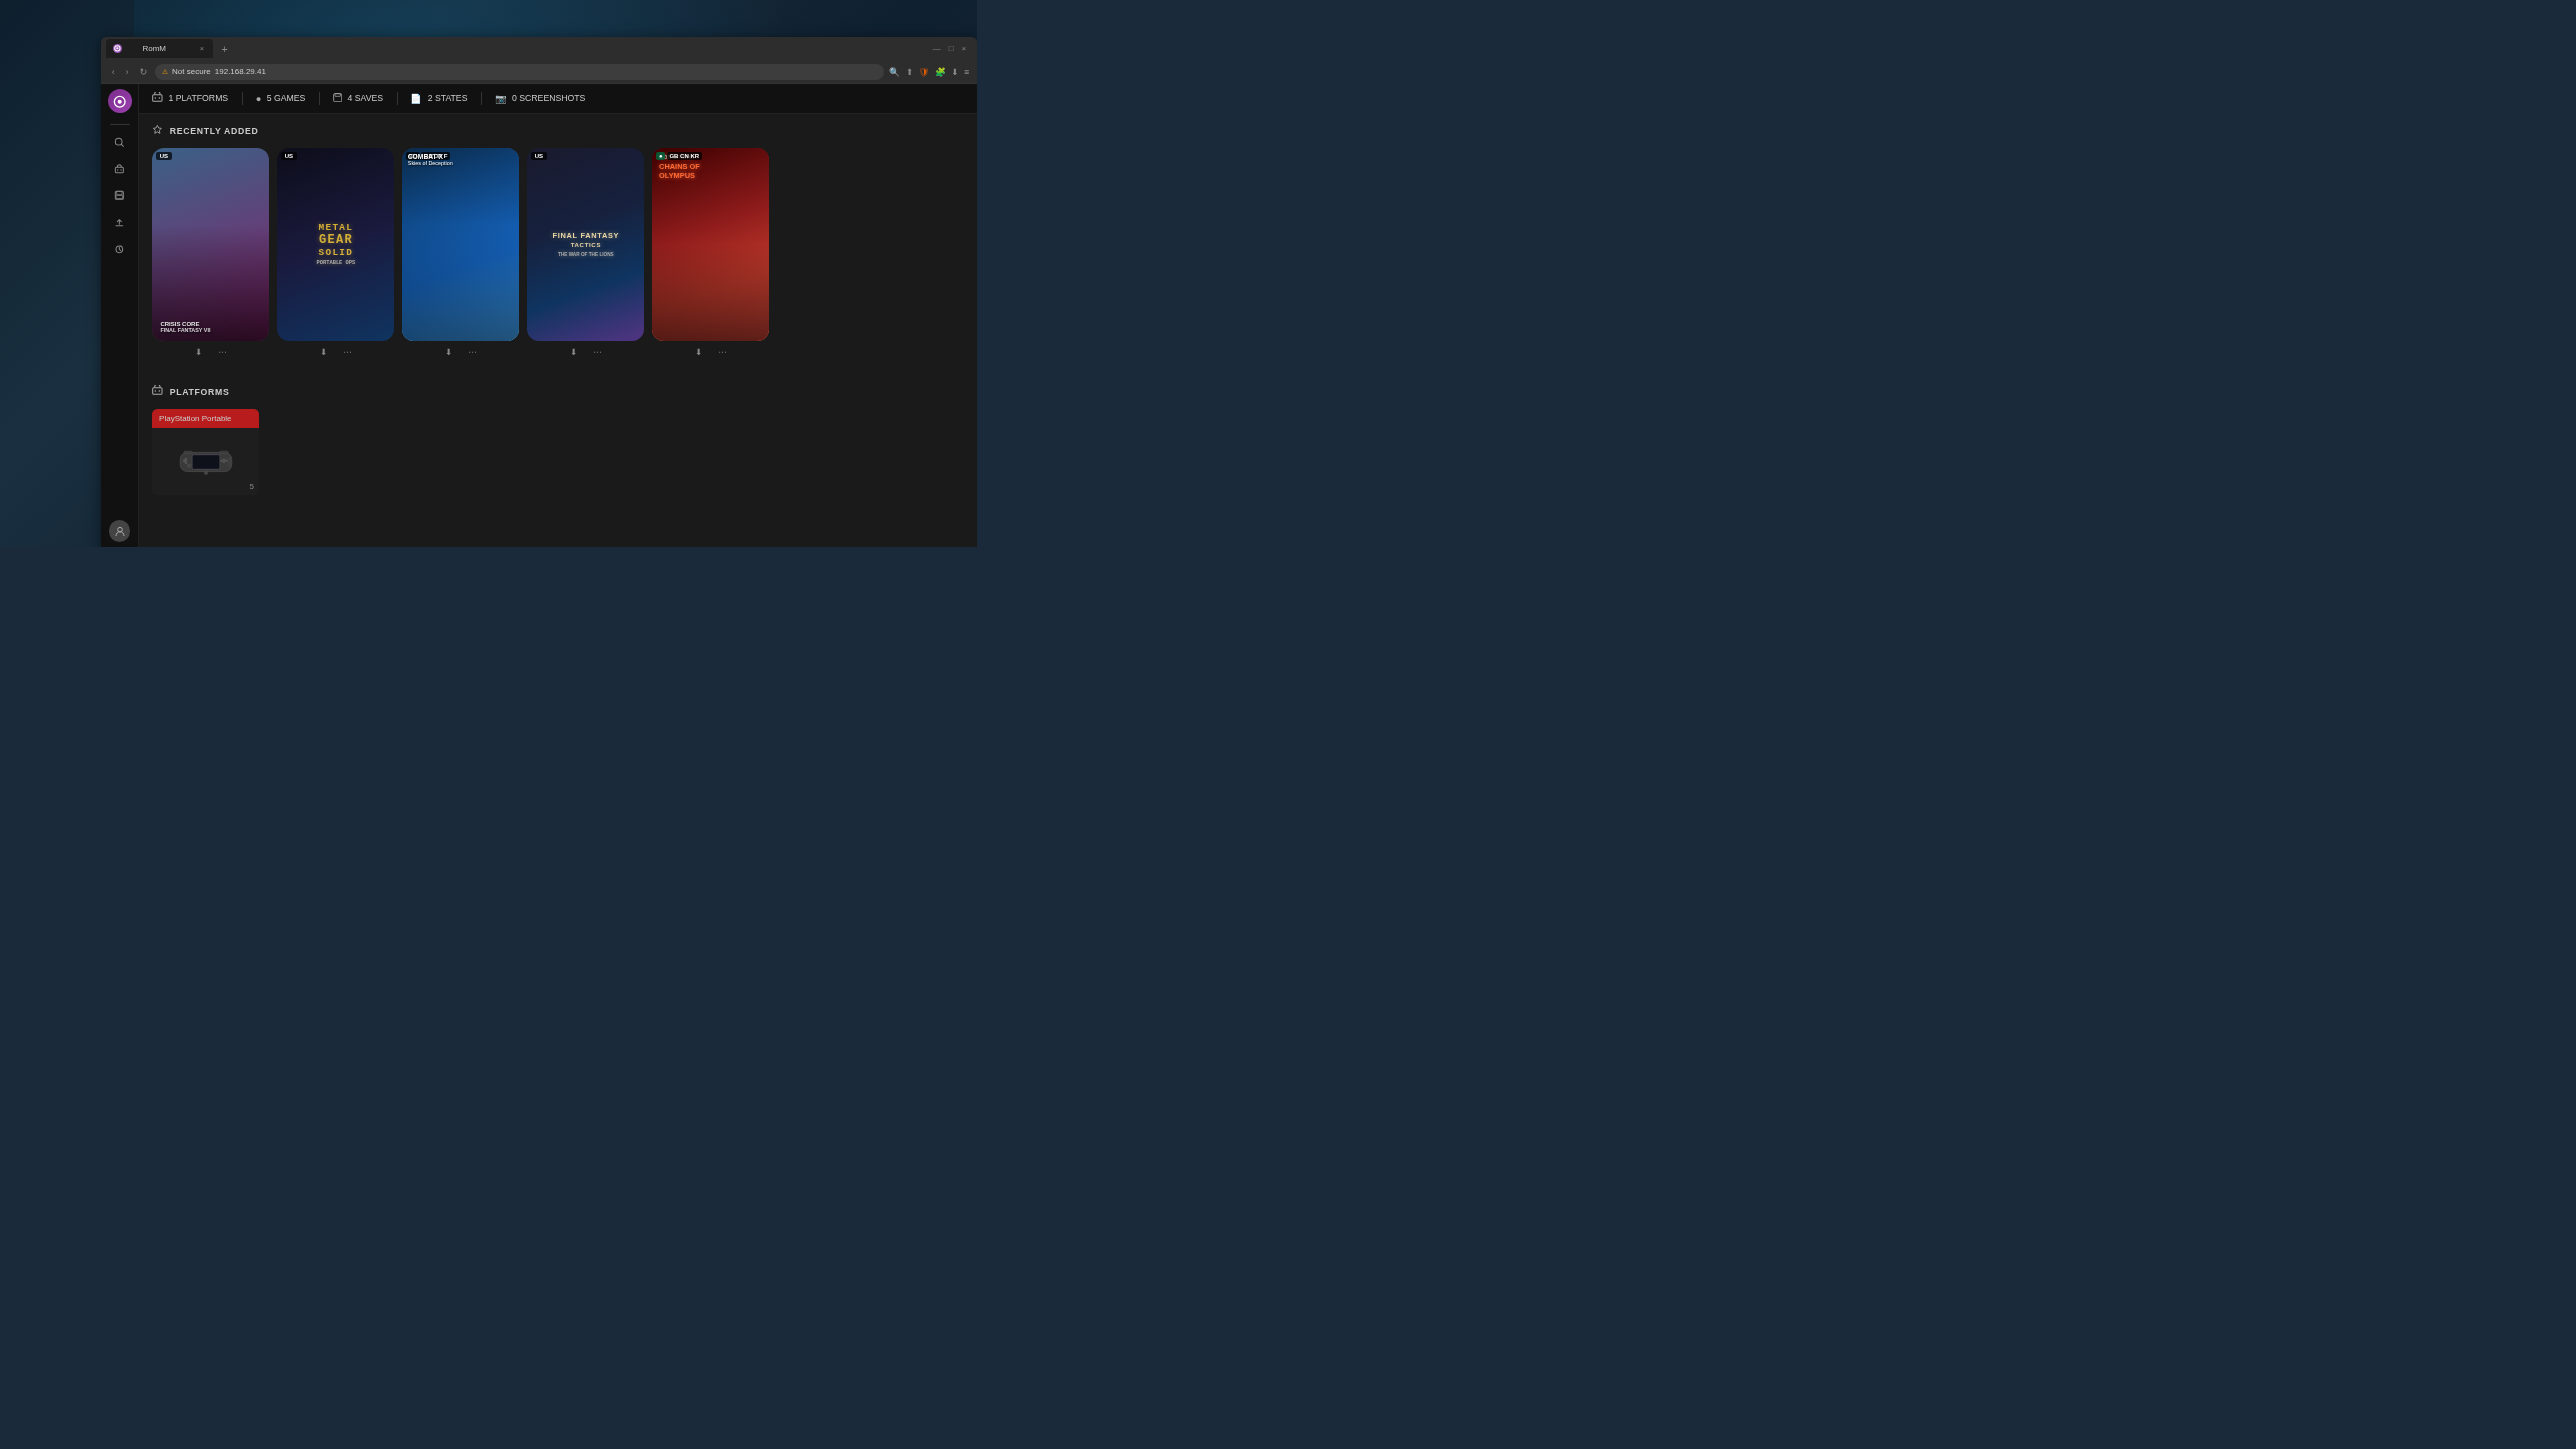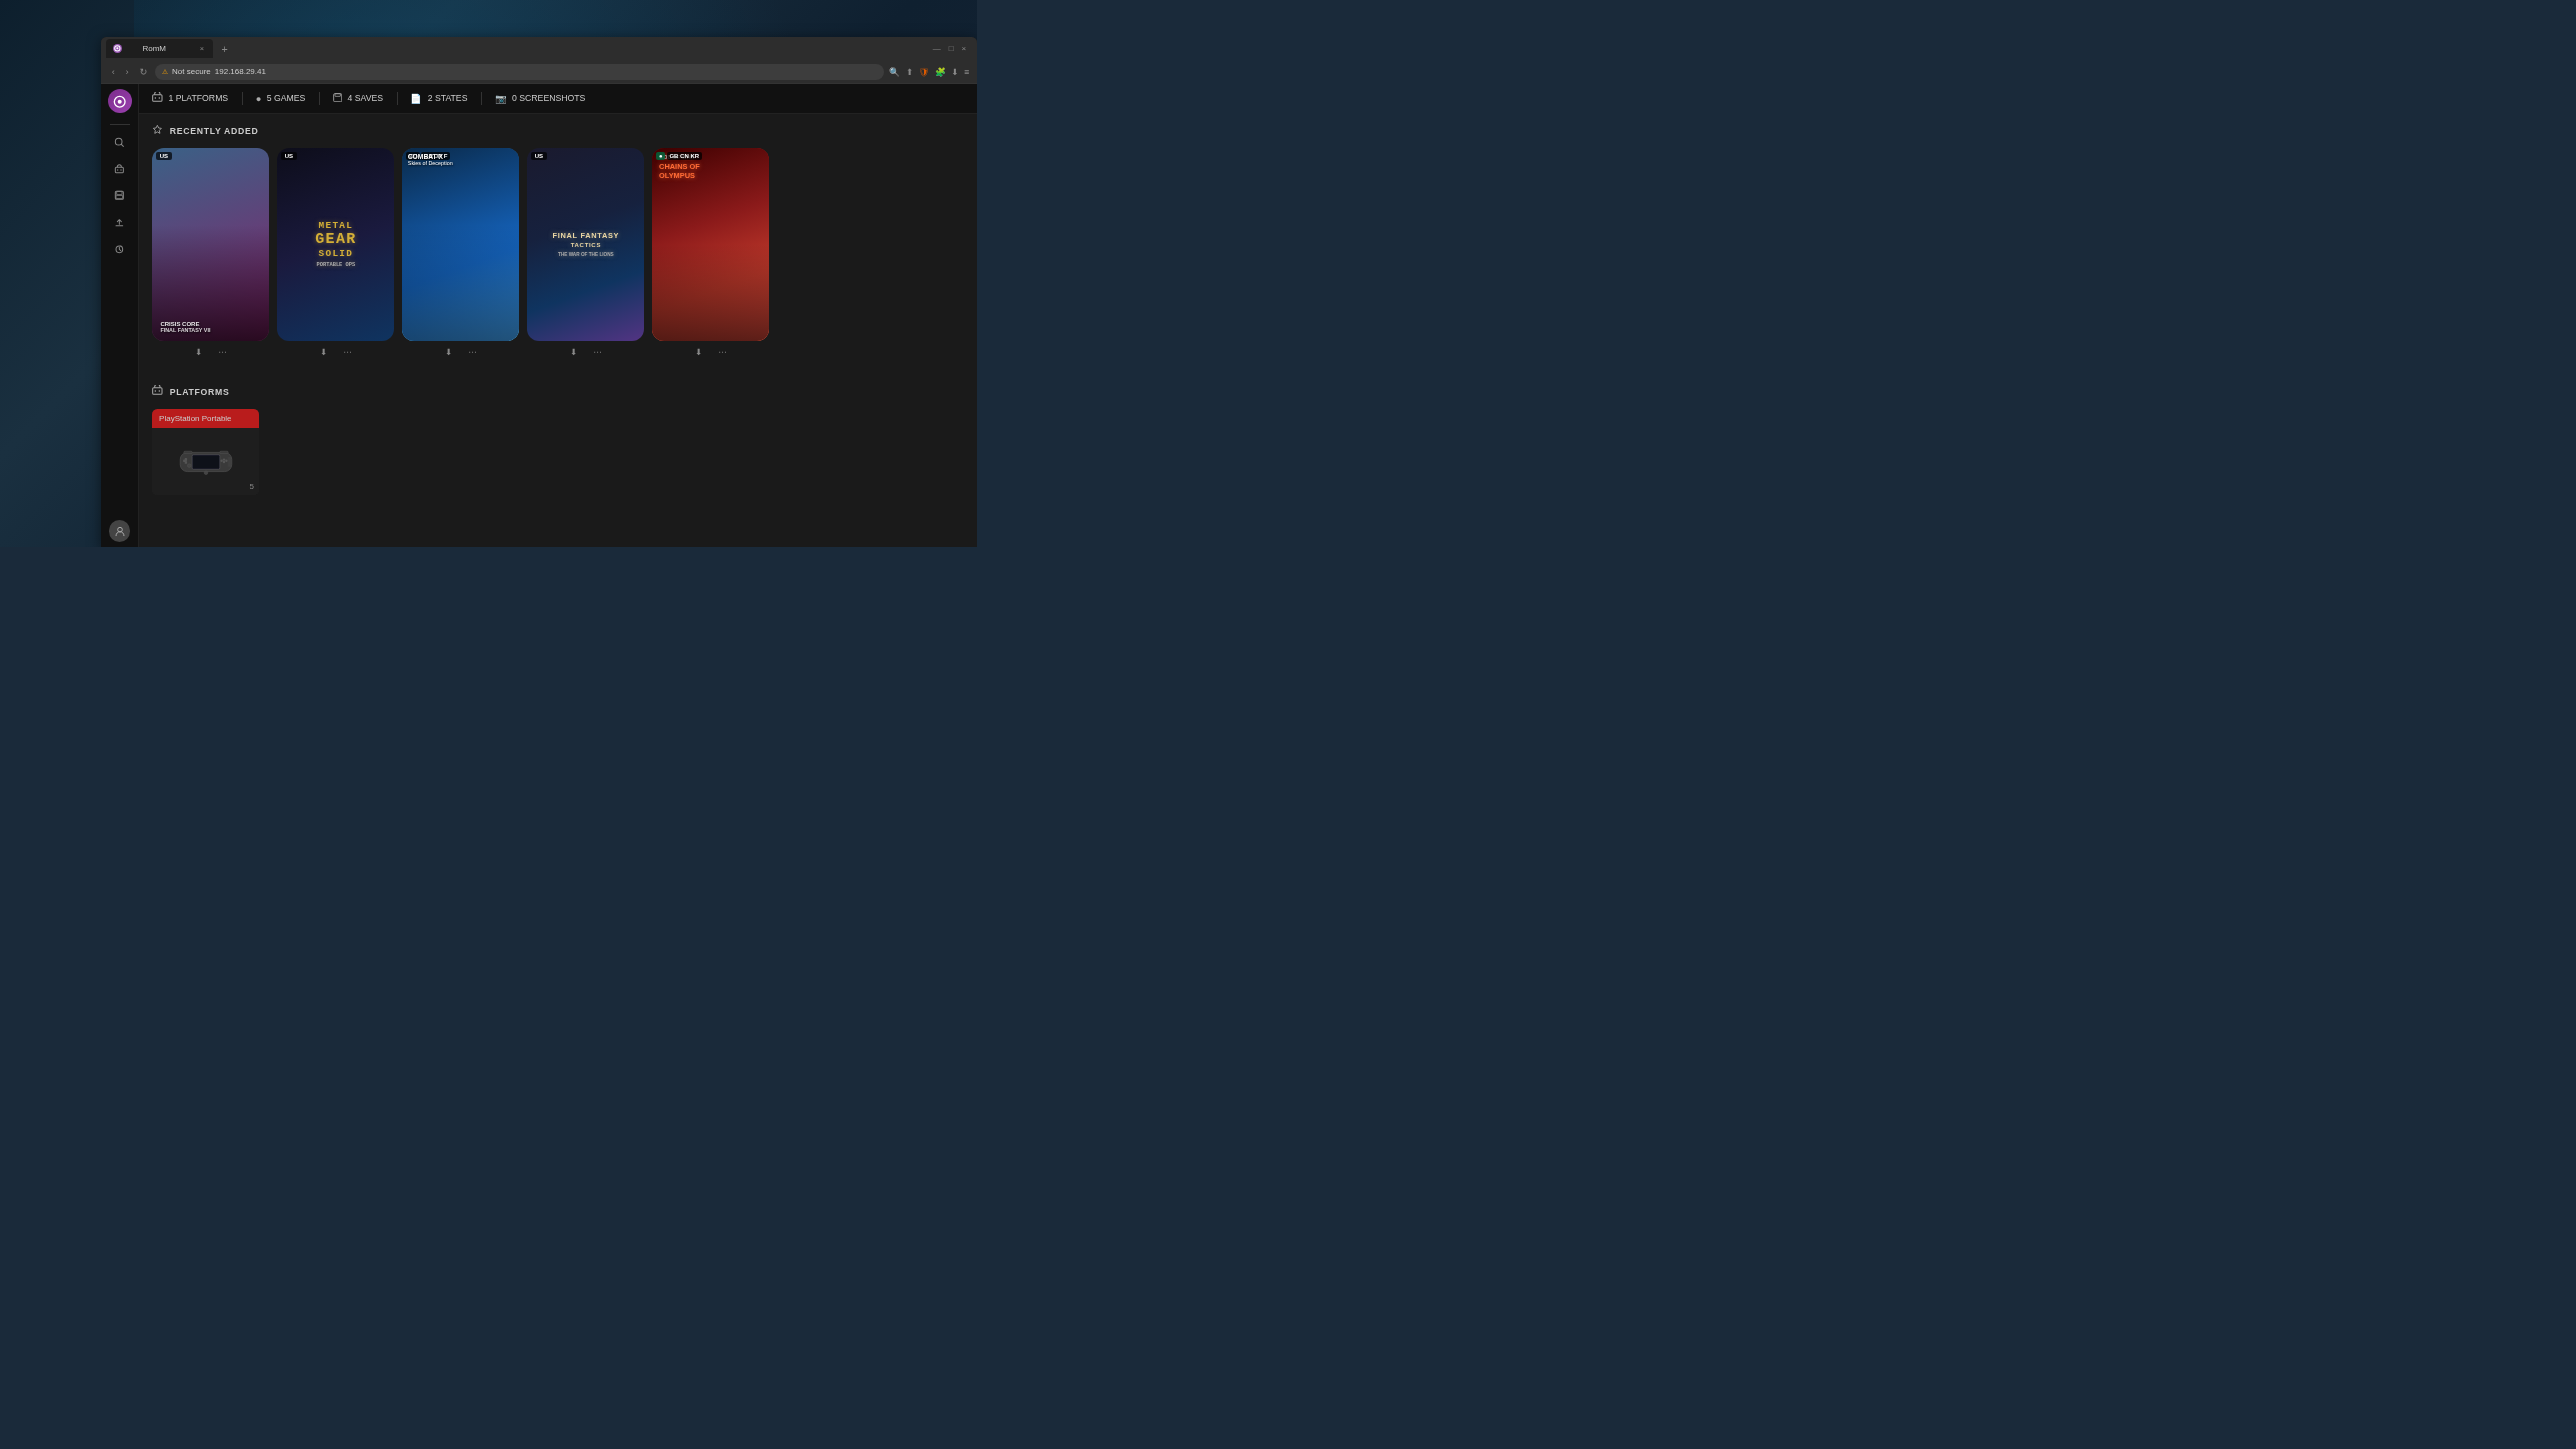--- a/index.html
+++ b/index.html
@@ -586,21 +586,21 @@
               <span class="action-btn">⬇</span>
               <span class="action-btn">⋯</span>
             </div>
           </div>
 
           <div class="game-card">
             <div class="game-cover cover-mgs">
               <div style="width:100%;height:100%;background:linear-gradient(160deg, #0d0d1a 0%, #1a1a3e 50%, #0f3460 100%);display:flex;align-items:center;justify-content:center;padding:6.7px;">
                 <div style="color:#d4af37;text-align:center;font-size:7.4px;font-weight:bold;text-shadow:0 0 5.4px rgba(212,175,55,0.5);font-family:Liberation Mono, monospace;">
                   <div style="font-size:9.4px;letter-spacing:1.3px;">METAL</div>
-                  <div style="font-size:15px;letter-spacing:1.3px;">GEAR</div>
+                  <div style="font-size:12px;letter-spacing:1.3px;">GEAR</div>
                   <div style="font-size:9.4px;letter-spacing:1.3px;">SOLID</div>
                   <div style="font-size:5.4px;margin-top:2.7px;color:#aaa;">PORTABLE OPS</div>
                 </div>
               </div>
               <div class="region-badge">US</div>
             </div>
             <div class="game-actions">
               <span class="action-btn">⬇</span>
               <span class="action-btn">⋯</span>
             </div>

